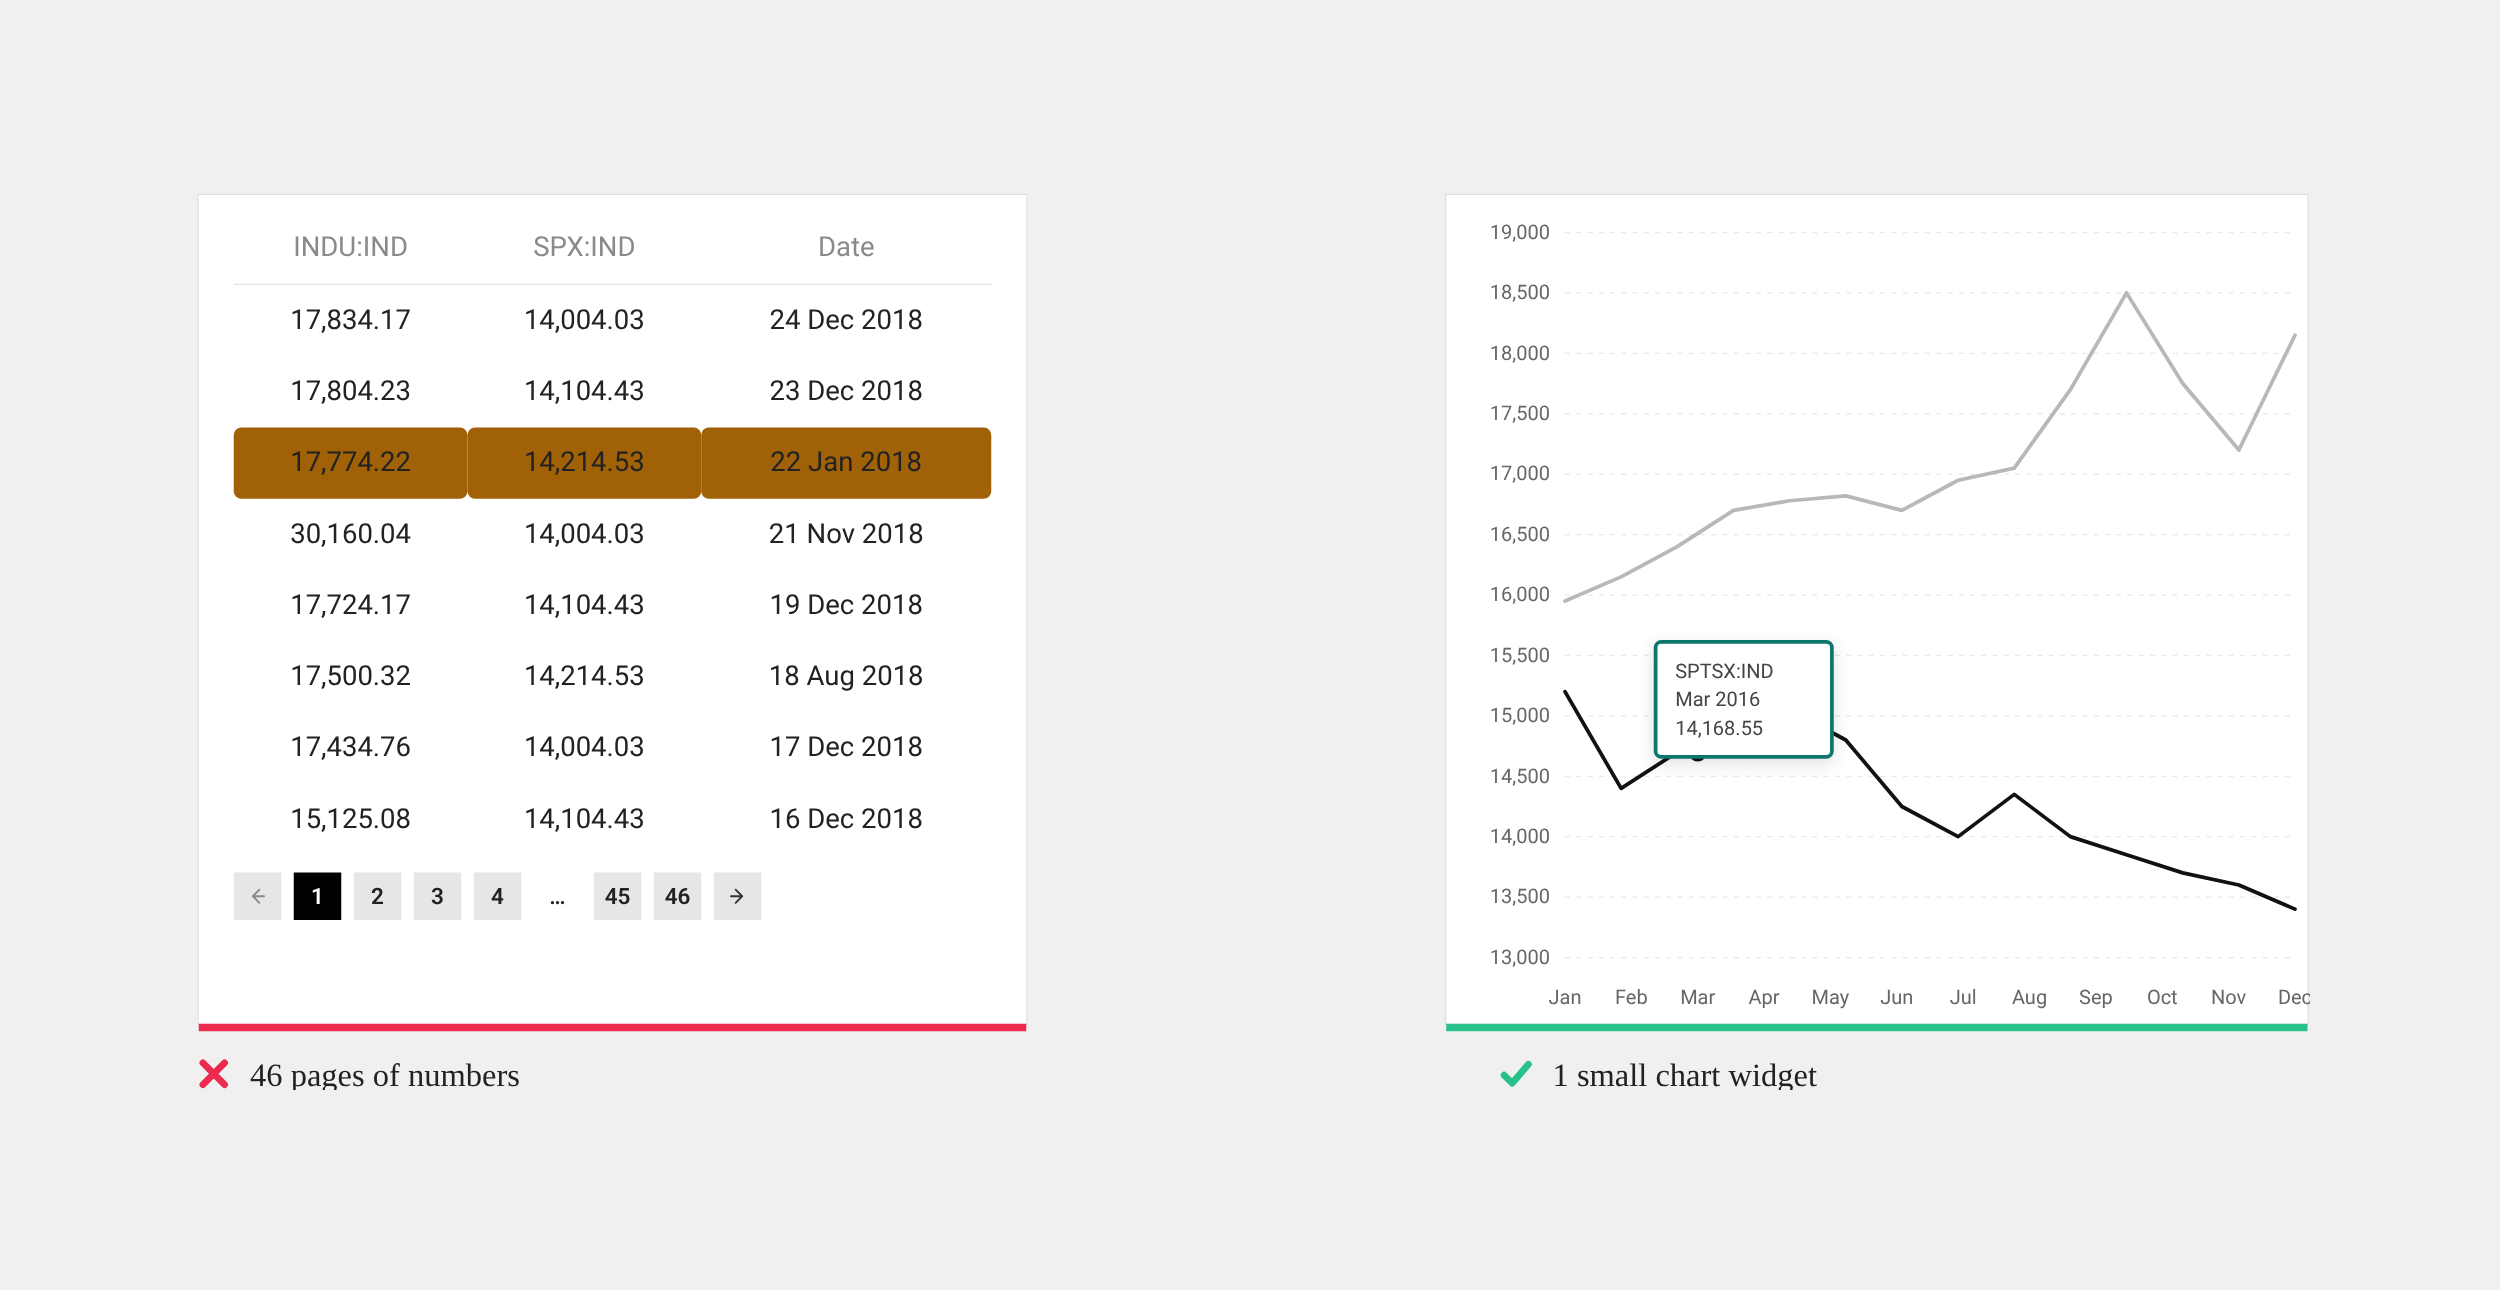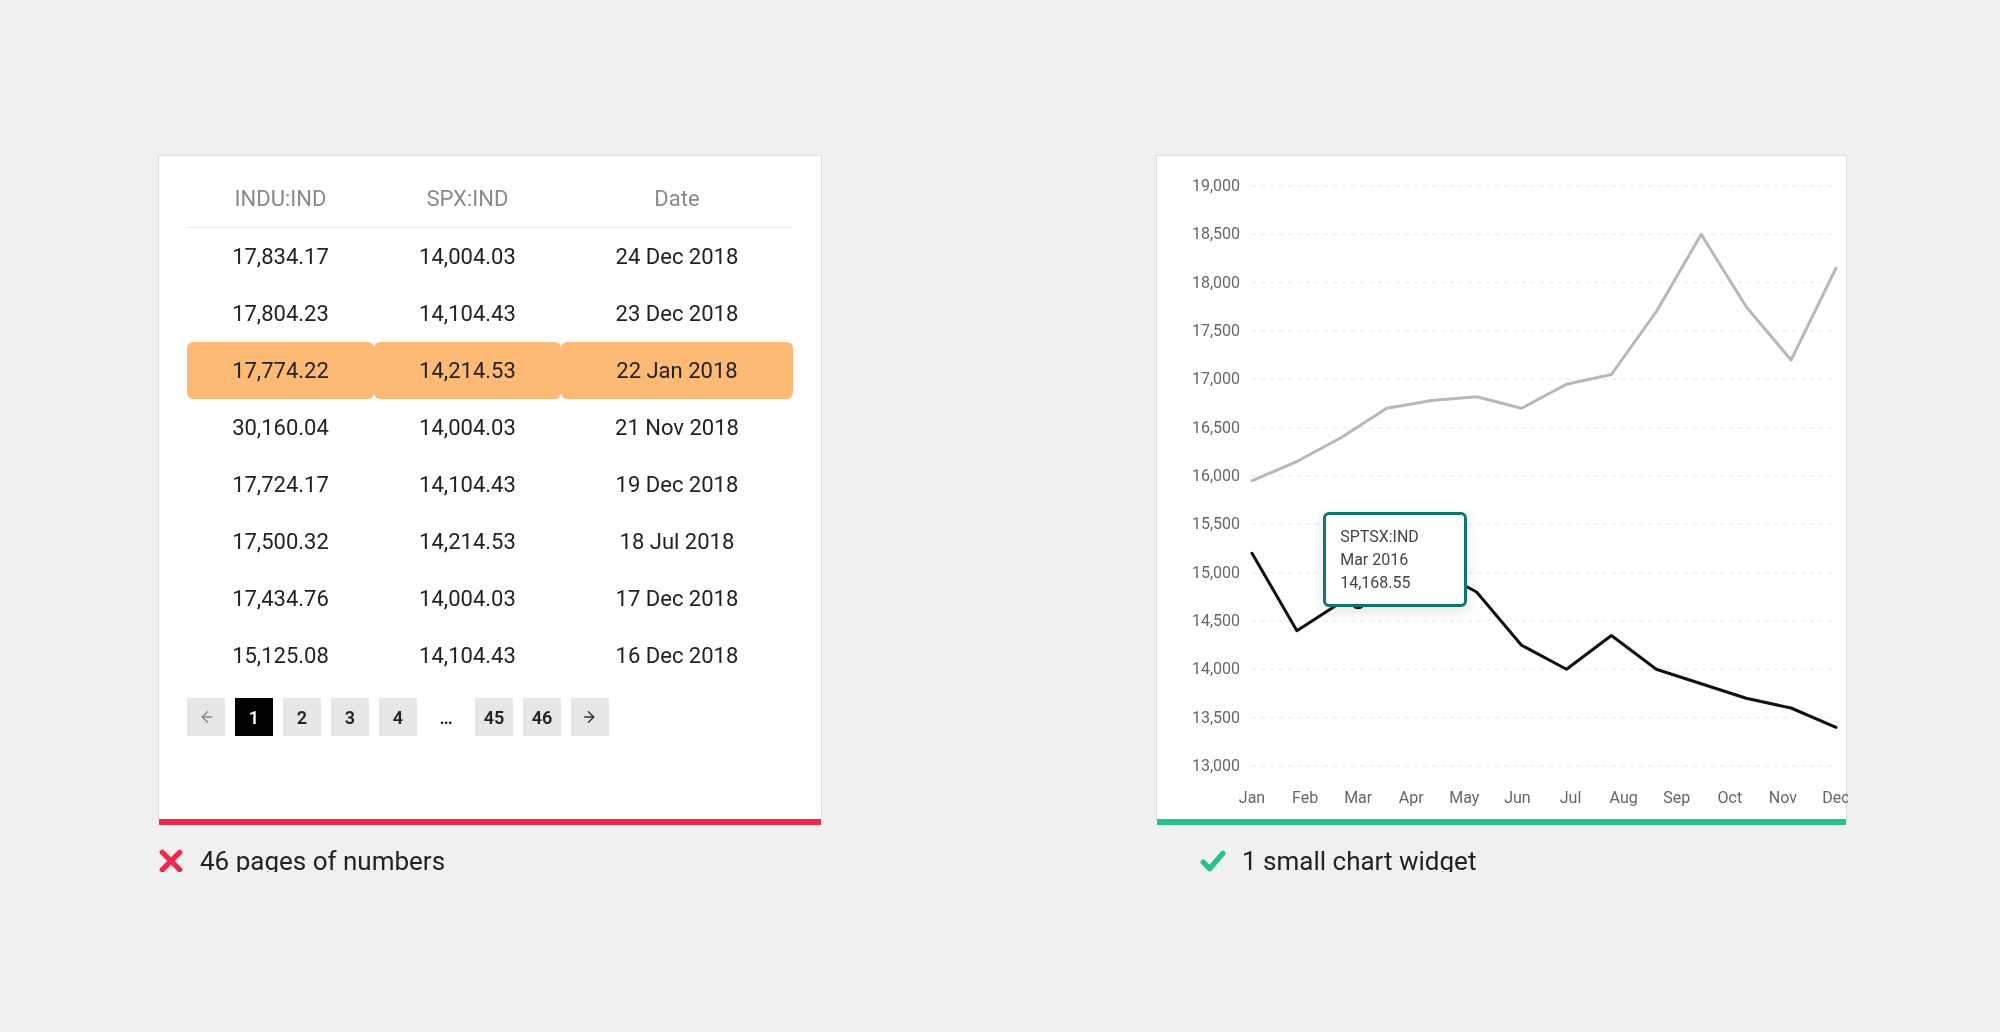--- a/index.html
+++ b/index.html
@@ -4,35 +4,35 @@
 <style>
   html,body{margin:0;padding:0;background:#f0f0f0;font-family:-apple-system,BlinkMacSystemFont,"Segoe UI",Roboto,Helvetica,Arial,sans-serif;color:#333;}
   .stage{position:relative;width:2000px;height:872px;}
   .panel{position:absolute;background:#fff;border:1px solid #ddd;box-sizing:border-box;}
   
   .panel-left{left:158px;top:155px;width:664px;height:665px;padding:24px 28px 20px 28px;display:flex;flex-direction:column;}
   .tbl{width:100%;border-collapse:collapse;font-size:22px;}
   .tbl thead th{font-weight:400;color:#8a8a8a;padding:6px 8px 16px 8px;text-align:center;font-size:22px;}
   .tbl thead tr{border-bottom:1px solid #e6e6e6;}
   .tbl tbody td{padding:16px 8px;text-align:center;color:#222;}
-  .tbl tbody tr.hl td{background:#fdba74;border-radius:6px;}
+  .tbl tbody tr.hl td{background:#a16207;border-radius:6px;}
   .pager{display:flex;gap:10px;margin-top:14px;}
   .pg{width:38px;height:38px;display:flex;align-items:center;justify-content:center;background:#e6e6e6;color:#222;font-size:18px;font-weight:600;cursor:pointer;user-select:none;}
   .pg.current{background:#000;color:#fff;}
   .pg.nav{color:#666;}
   .pg.ell{background:transparent;cursor:default;}
   .pg svg{width:18px;height:18px;}
   .underline{position:absolute;left:0;right:0;bottom:-6px;height:6px;}
   .ul-red{background:#ec2a4d;}
   .ul-green{background:#28c18a;}
   
   .panel-right{left:1156px;top:155px;width:691px;height:665px;}
   .chart-svg{display:block;}
   
-  .caption{position:absolute;display:flex;align-items:center;gap:16px;font-size:26px;color:#222;}
+  .caption{position:absolute;display:flex;gap:16px;font-size:26px;color:#222;font-family:Liberation Serif, serif;}
   .cap-left{left:158px;top:846px;}
   .cap-right{left:1200px;top:846px;}
   .cap-icon{width:26px;height:26px;}
   
   .tooltip{position:absolute;background:#fff;border:3px solid #0f766e;border-radius:6px;box-shadow:0 4px 14px rgba(0,0,0,.12);padding:10px 14px;font-size:16px;line-height:1.45;color:#444;min-width:110px;}
 </style>
 </head>
 <body>
 
 <div class="stage">
@@ -68,21 +68,21 @@
             <td>21 Nov 2018</td>
           </tr>
           <tr>
             <td>17,724.17</td>
             <td>14,104.43</td>
             <td>19 Dec 2018</td>
           </tr>
           <tr>
             <td>17,500.32</td>
             <td>14,214.53</td>
-            <td>18 Jul 2018</td>
+            <td>18 Aug 2018</td>
           </tr>
           <tr>
             <td>17,434.76</td>
             <td>14,004.03</td>
             <td>17 Dec 2018</td>
           </tr>
           <tr>
             <td>15,125.08</td>
             <td>14,104.43</td>
             <td>16 Dec 2018</td>

